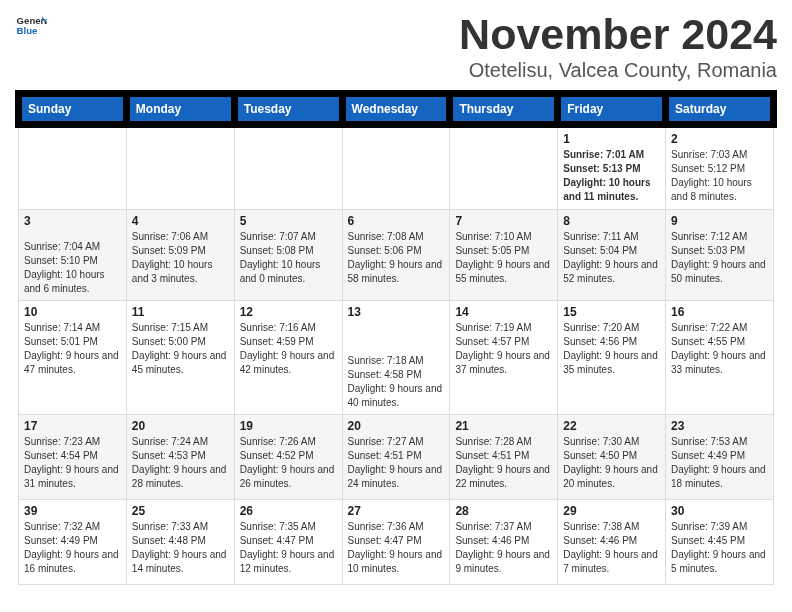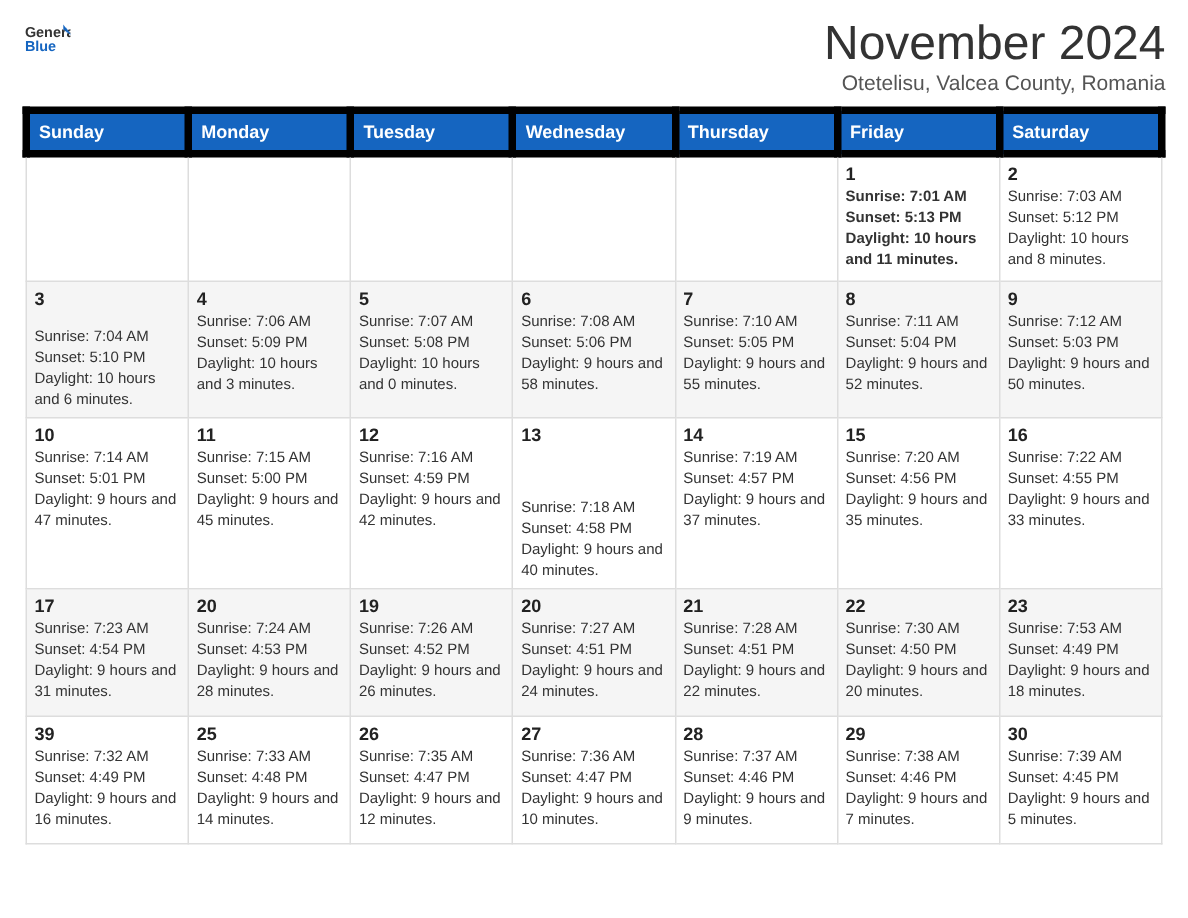--- a/index.html
+++ b/index.html
@@ -22,41 +22,41 @@
       gap: 4px;
     }
     .logo-icon {
       width: 32px;
       height: 32px;
     }
     .title-area {
       text-align: right;
     }
     .title-area h1 {
-      font-size: 32px;
-      font-weight: normal;
+      font-size: 43px;
+      font-weight: bold;
       color: #333;
     }
     .title-area h2 {
-      font-size: 14px;
+      font-size: 20px;
       font-weight: normal;
       color: #555;
     }
     .calendar {
       width: 100%;
       border-collapse: collapse;
       border: 1px solid #ccc;
     }
     .calendar th {
       background: #1565c0;
       color: #fff;
       text-align: left;
       padding: 5px 6px;
       font-size: 12px;
-      border: 5px solid #000000;
+      border: 7px solid #000000;
     }
     .calendar td {
       vertical-align: top;
       padding: 4px 5px;
       border: 1px solid #ddd;
       font-size: 10px;
       color: #333;
       width: calc(100% / 7);
       min-height: 80px;
       background: #fff;

